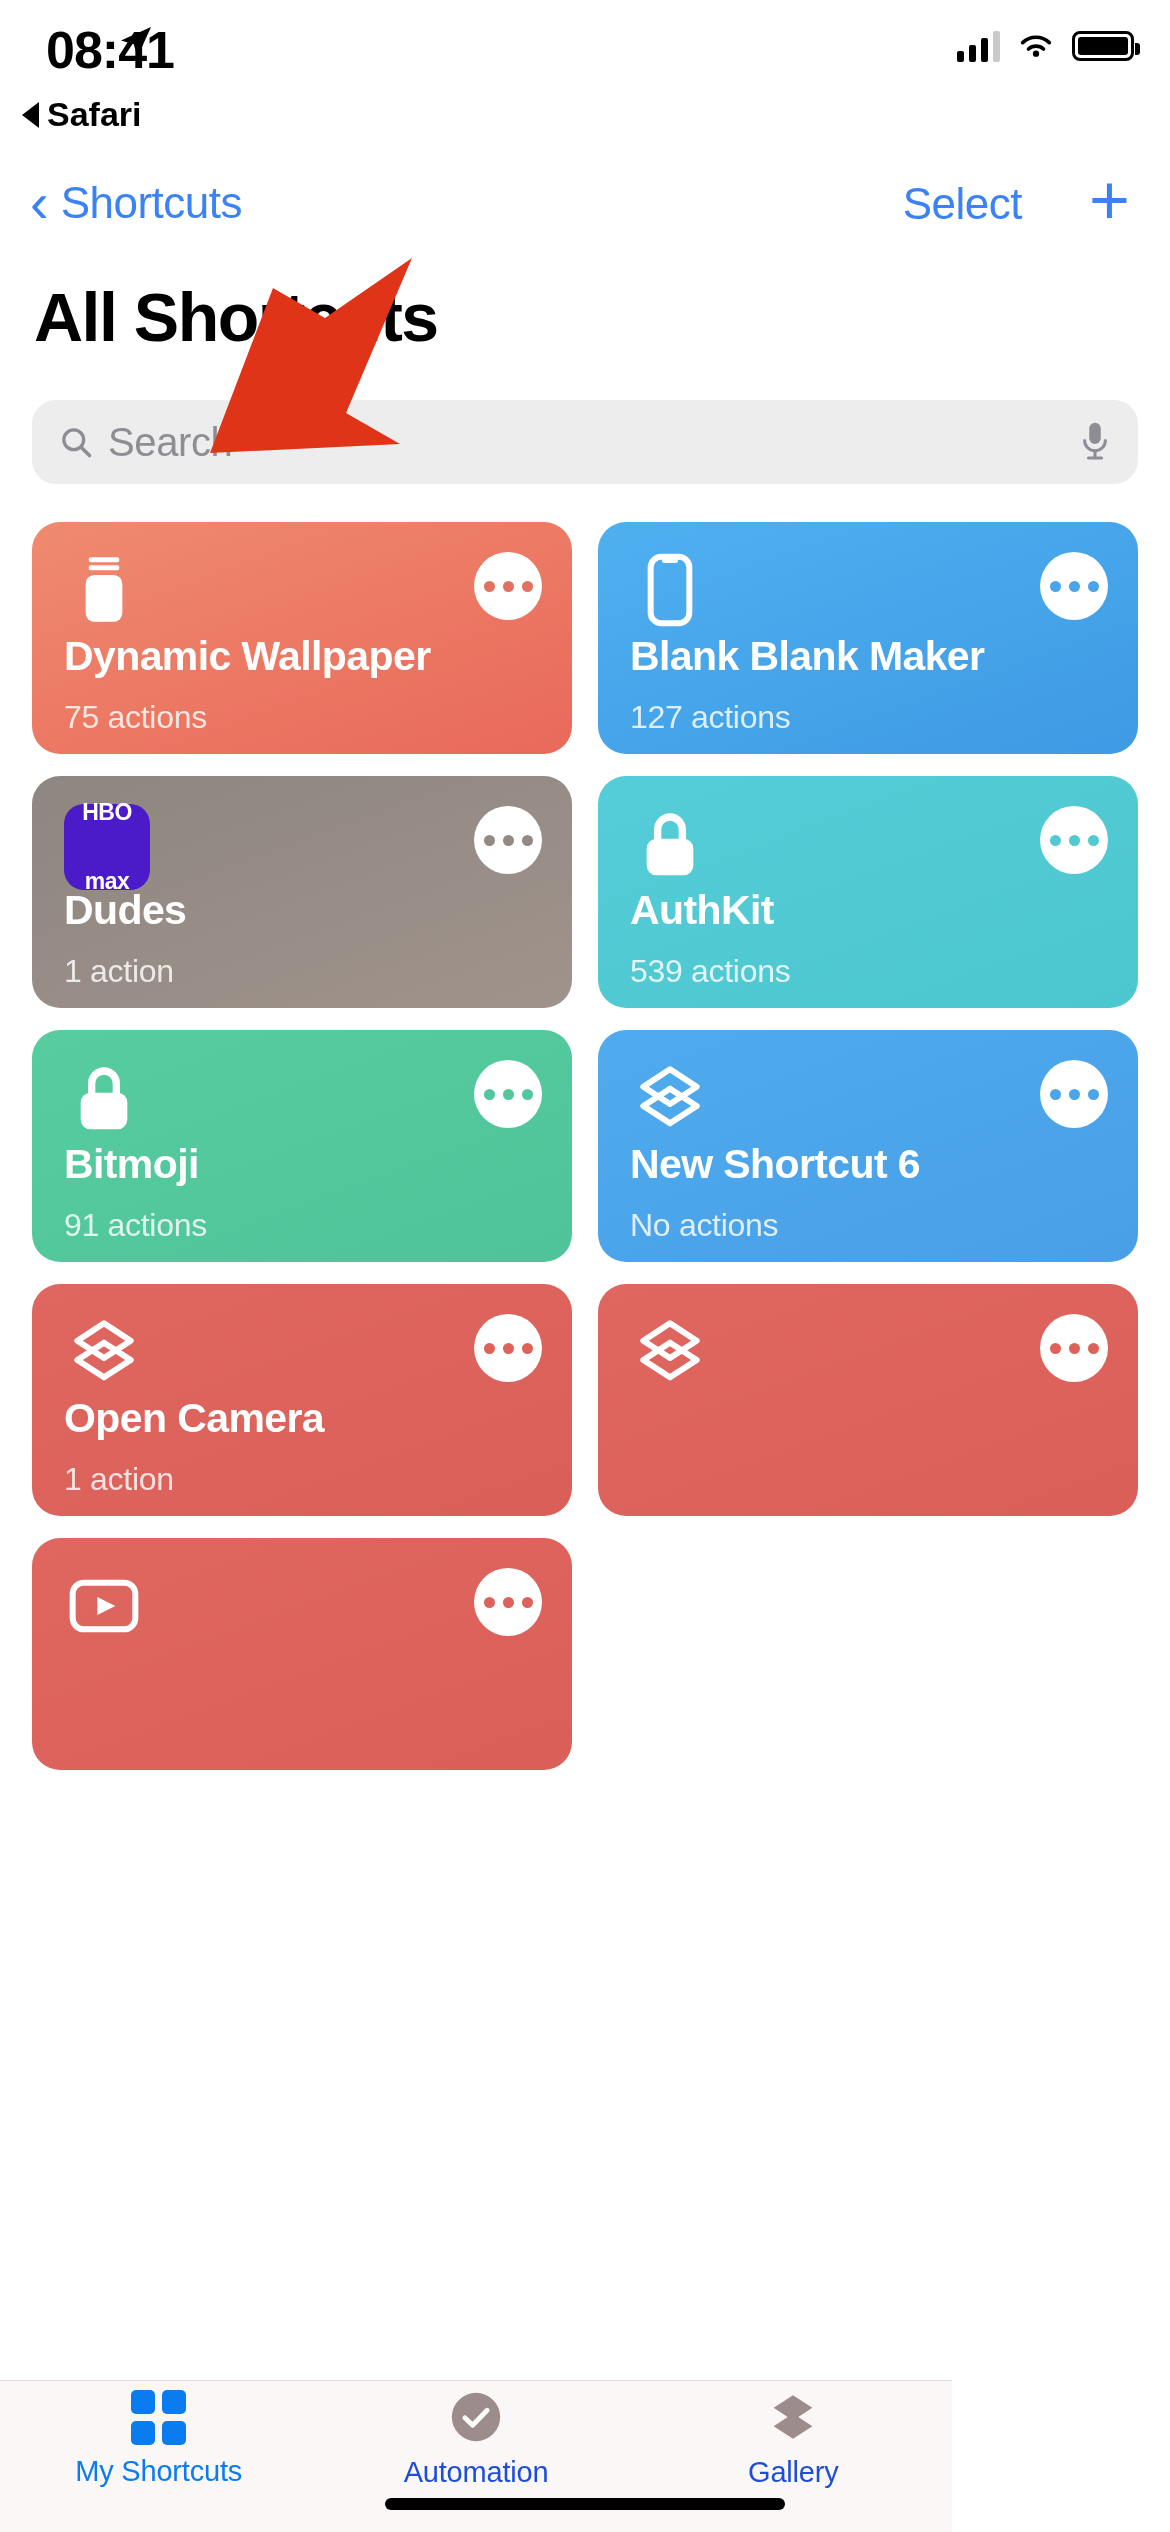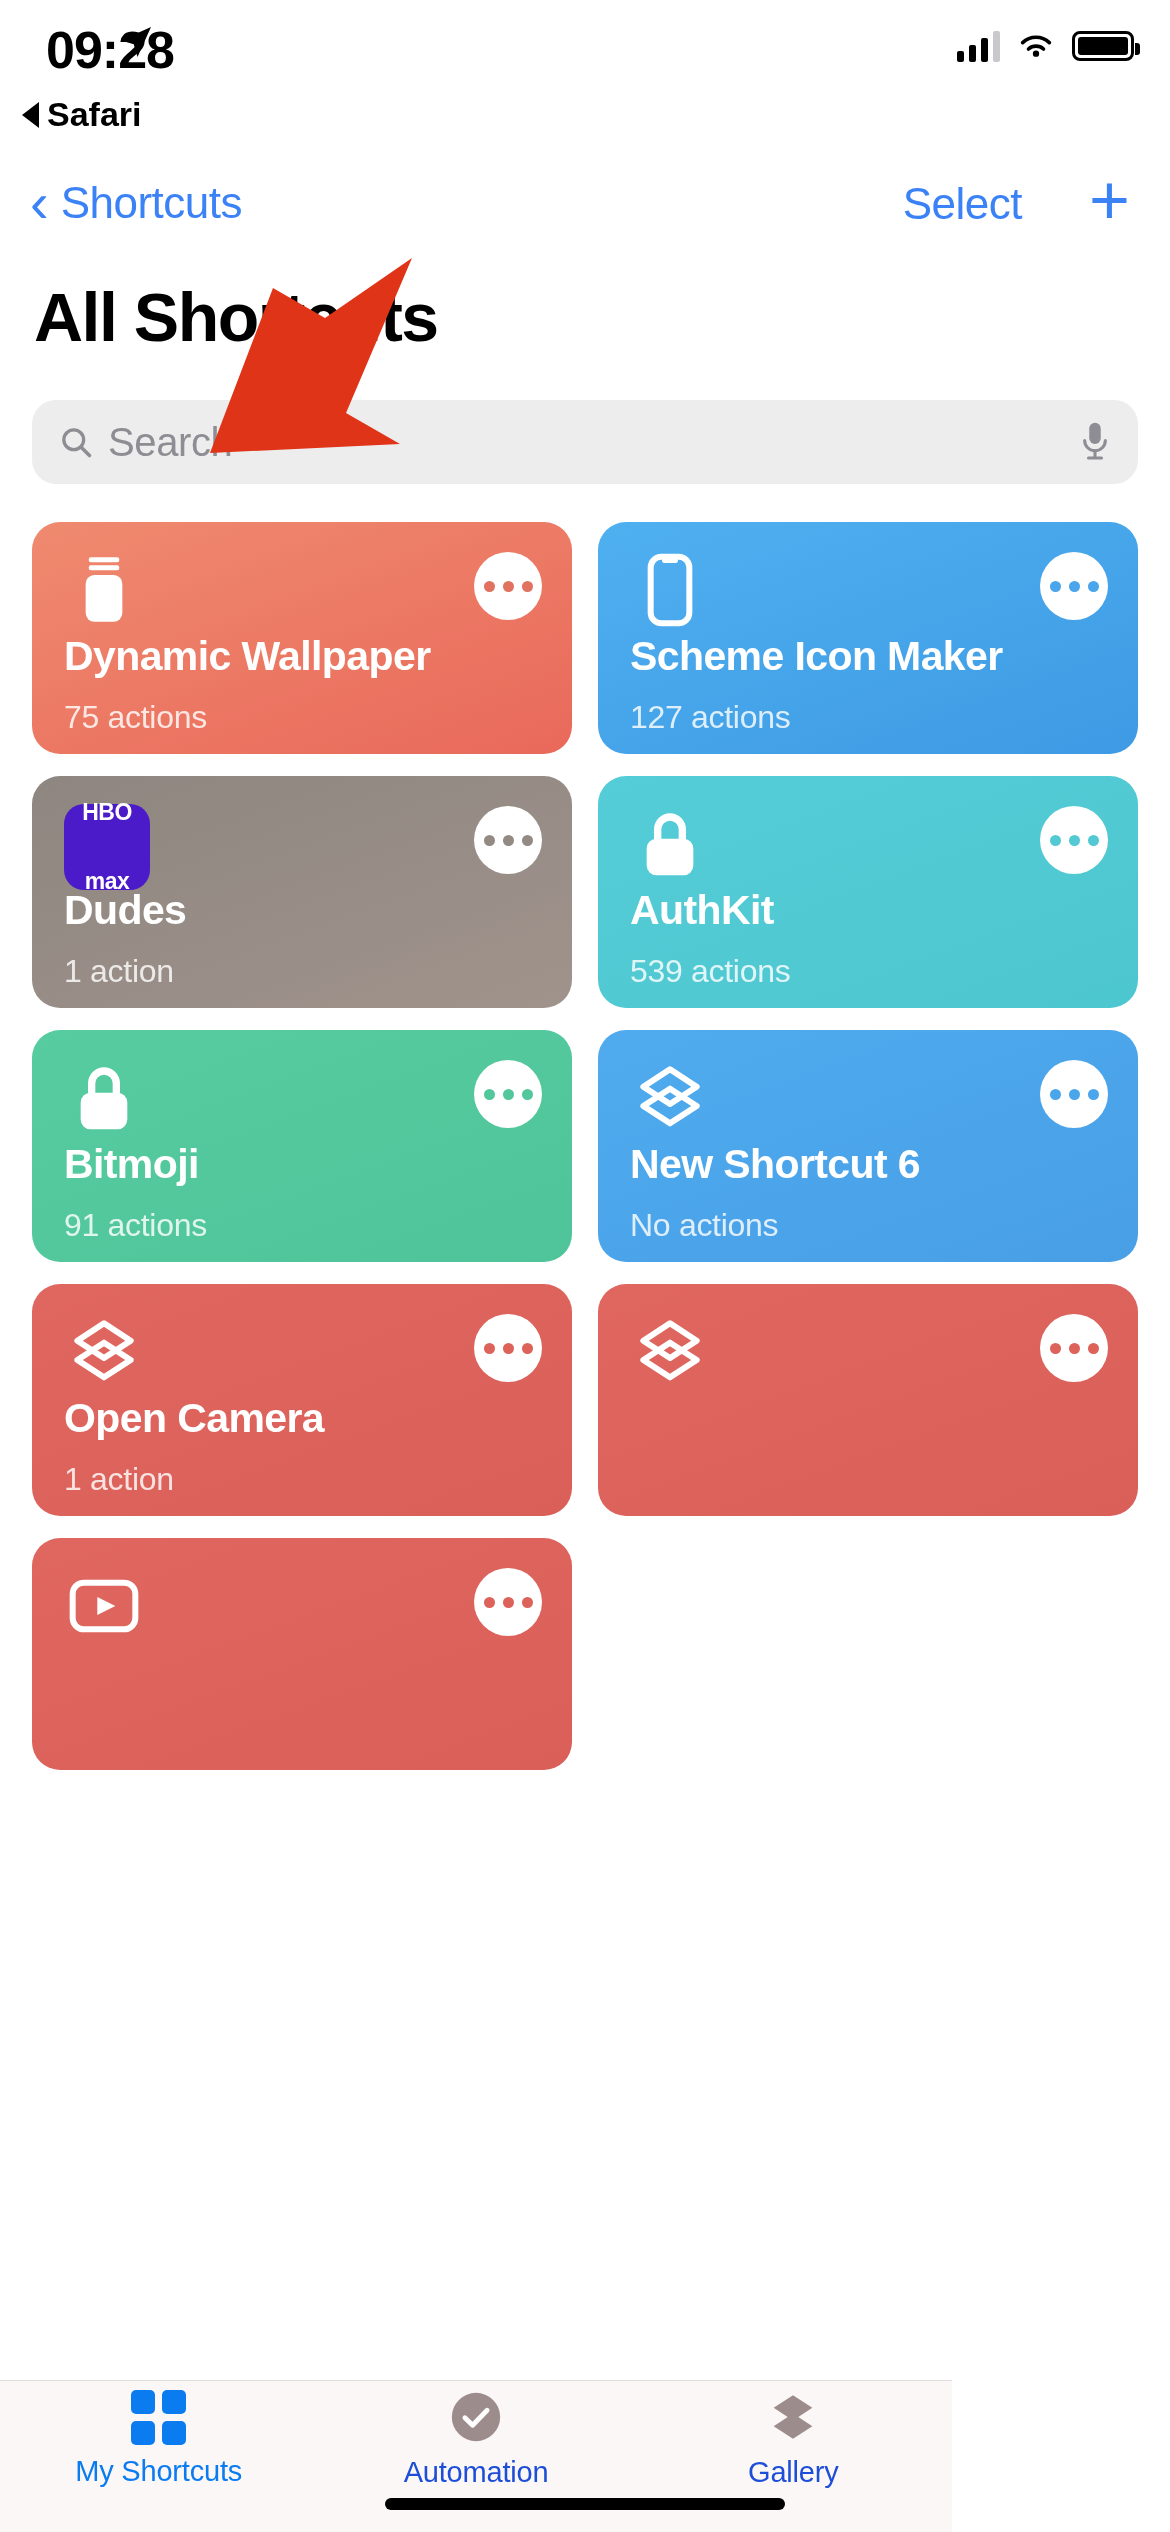--- a/index.html
+++ b/index.html
@@ -153,21 +153,21 @@
   .grid-icon i { display:block;width:24px;height:24px;background:#0a7cf0;border-radius:5px;}
   .home-ind {
     position:absolute; left:50%; transform:translateX(-50%);
     bottom:22px; width:400px;height:12px;border-radius:8px;background:#000;
   }
 </style>
 </head>
 <body>
 
 <div class="statusbar">
-  <div class="sb-time">09:28</div>
+  <div class="sb-time">08:41</div>
   <svg class="sb-loc" viewBox="0 0 24 24">
     <path d="M22 2 2 11l8.5 2.5L13 22z" fill="#000"></path>
   </svg>
   <div class="sb-back">
     <span class="sb-back-tri"></span>
     <span>Safari</span>
   </div>
   <div class="sb-right">
     <span class="bars">
         <i></i>
@@ -228,21 +228,21 @@
     <div class="tile" style="background: linear-gradient(160deg, rgb(79, 176, 240) 0%, rgb(62, 154, 228) 100%);">
       <div class="tile-icon"><svg viewBox="0 0 24 24">
         <rect x="6.2" y="2" width="11.6" height="20" rx="3.2" stroke="#fff" fill="none" stroke-width="1.8" stroke-linecap="round" stroke-linejoin="round"></rect>
         <rect x="9.6" y="2.4" width="4.8" height="1.5" rx="0.7" fill="#fff"></rect>
         </svg></div>
       <div class="tile-more">
         <i style="background:#4aa5ea"></i>
         <i style="background:#4aa5ea"></i>
         <i style="background:#4aa5ea"></i>
      </div>
-      <div class="tile-title">Scheme Icon Maker</div>
+      <div class="tile-title">Blank Blank Maker</div>
       <div class="tile-sub">127 actions</div>
     </div>
     <div class="tile" style="background: linear-gradient(160deg, rgb(142, 134, 128) 0%, rgb(160, 147, 140) 100%);">
       <div class="hbomax">
         <b>HBO</b>
         <s>max</s>
       </div>
       <div class="tile-more">
         <i style="background:#938a84"></i>
         <i style="background:#938a84"></i>

